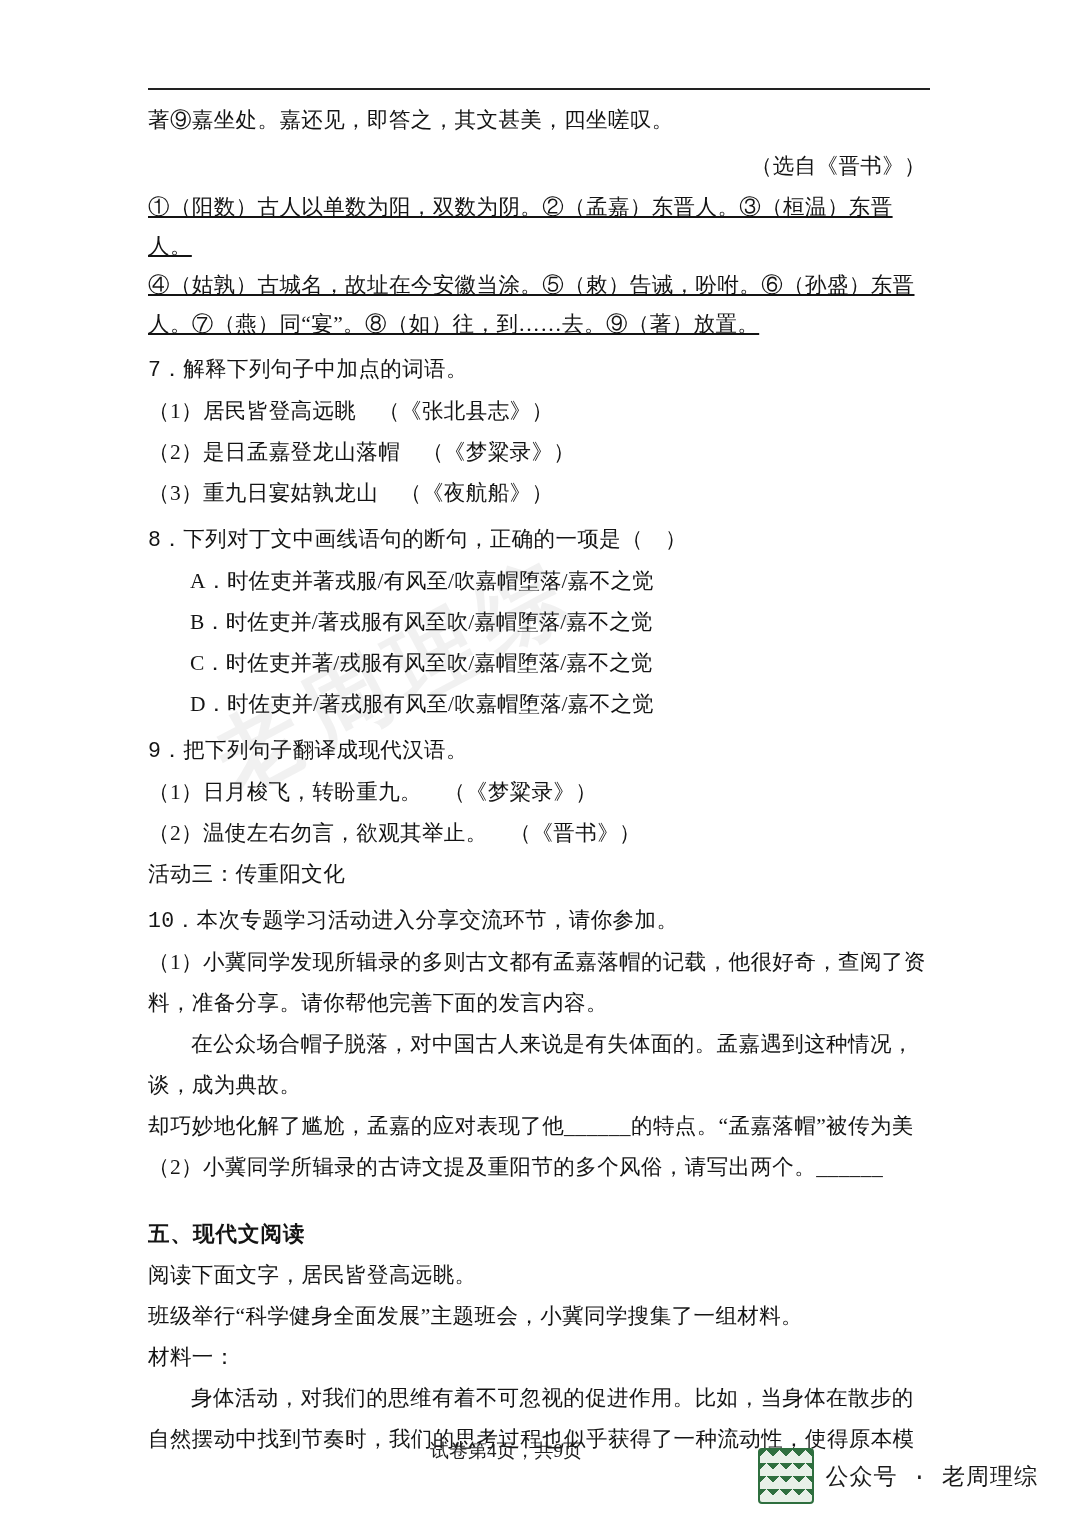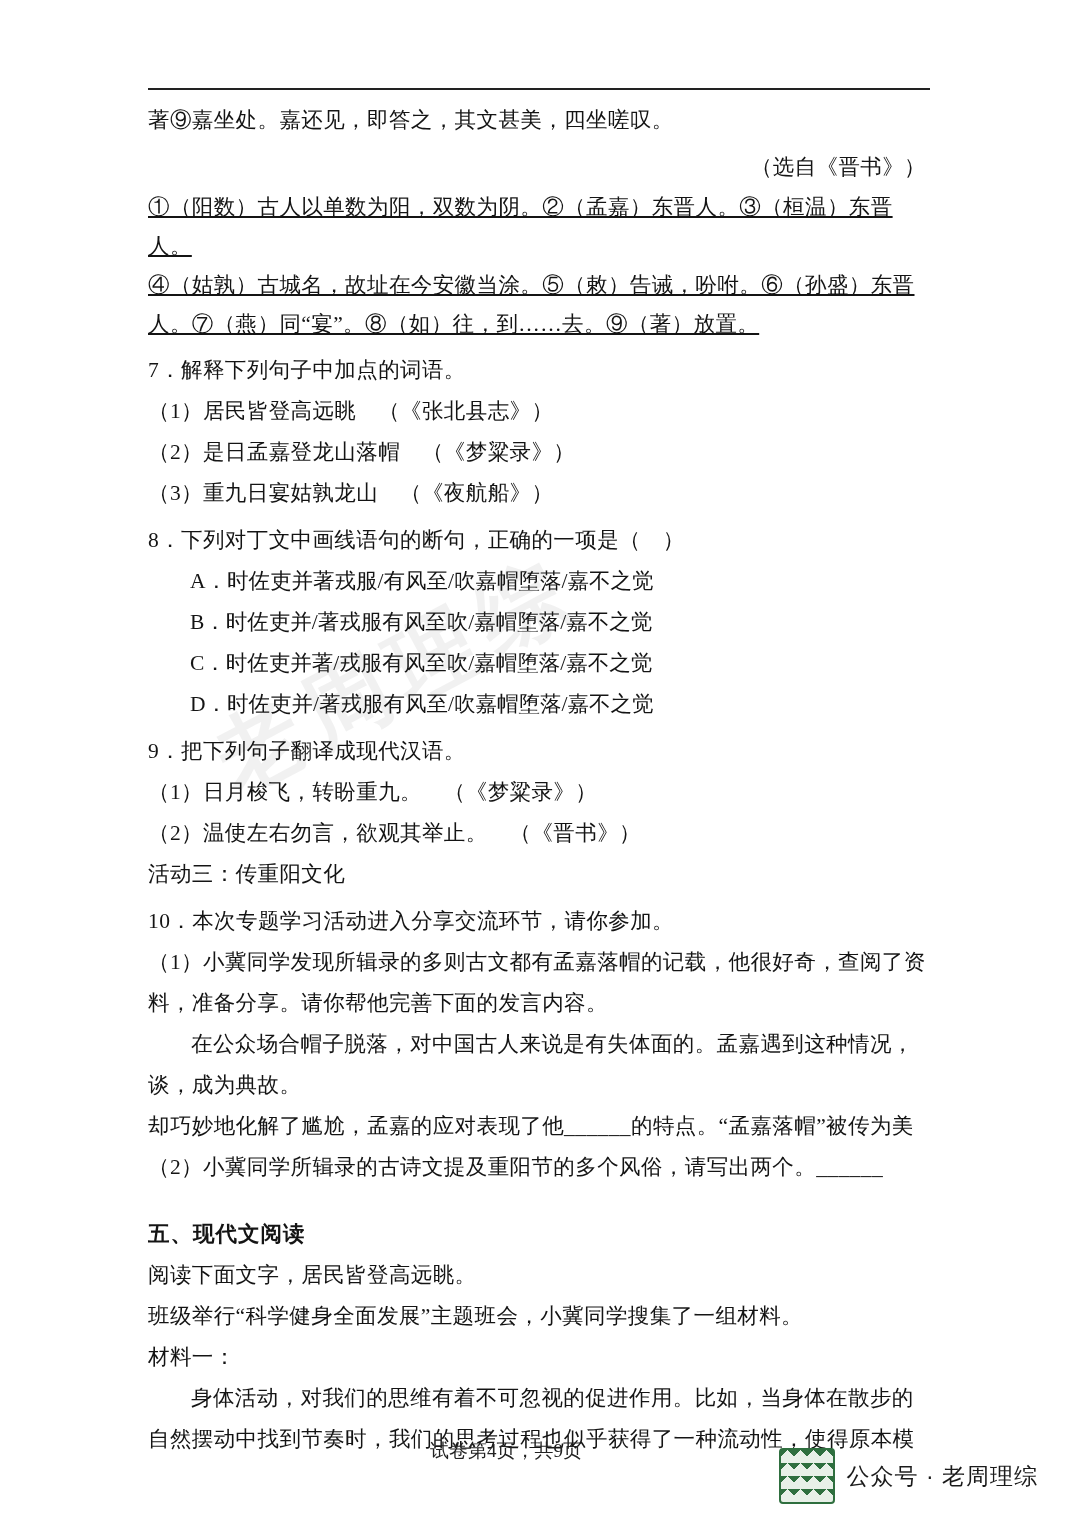--- a/index.html
+++ b/index.html
@@ -39,21 +39,21 @@
   }
   .line {
     font-size: 21.5px;
     line-height: 41px;
     letter-spacing: 0.4px;
     white-space: pre-wrap;
   }
   .indent2 { text-indent: 43px; }
   .right { text-align: right; padding-right: 6px; }
   .tight { line-height: 39px; text-decoration: underline; }
-  .gap-sm { margin-top: 6px; }
+  .gap-sm { margin-top: 6px; font-family: Liberation Mono, monospace; }
   .gap-lg { margin-top: 26px; }
   .opt {
     font-size: 21.5px;
     line-height: 41px;
     padding-left: 42px;
     font-family: Liberation Serif, serif;
   }
   .sec-title {
     font-size: 21.5px;
     font-weight: bold;
@@ -99,21 +99,21 @@
     background:
       linear-gradient(135deg,#2f6f3f 25%, transparent 25%) 0 0/13px 13px,
       linear-gradient(225deg,#2f6f3f 25%, transparent 25%) 0 0/13px 13px,
       #e8f0e8;
     border: 2px solid #2f6f3f;
     border-radius: 4px;
   }
   .badge .btxt {
     font-size: 23px;
     color: #1a1a1a;
-    font-family: Liberation Sans, sans-serif;
+    font-family: Liberation Mono, monospace;
     letter-spacing: 1px;
   }
 </style>
 </head>
 <body>
 
 <div class="page">
 
   <div class="wm">老周理综</div>
 

